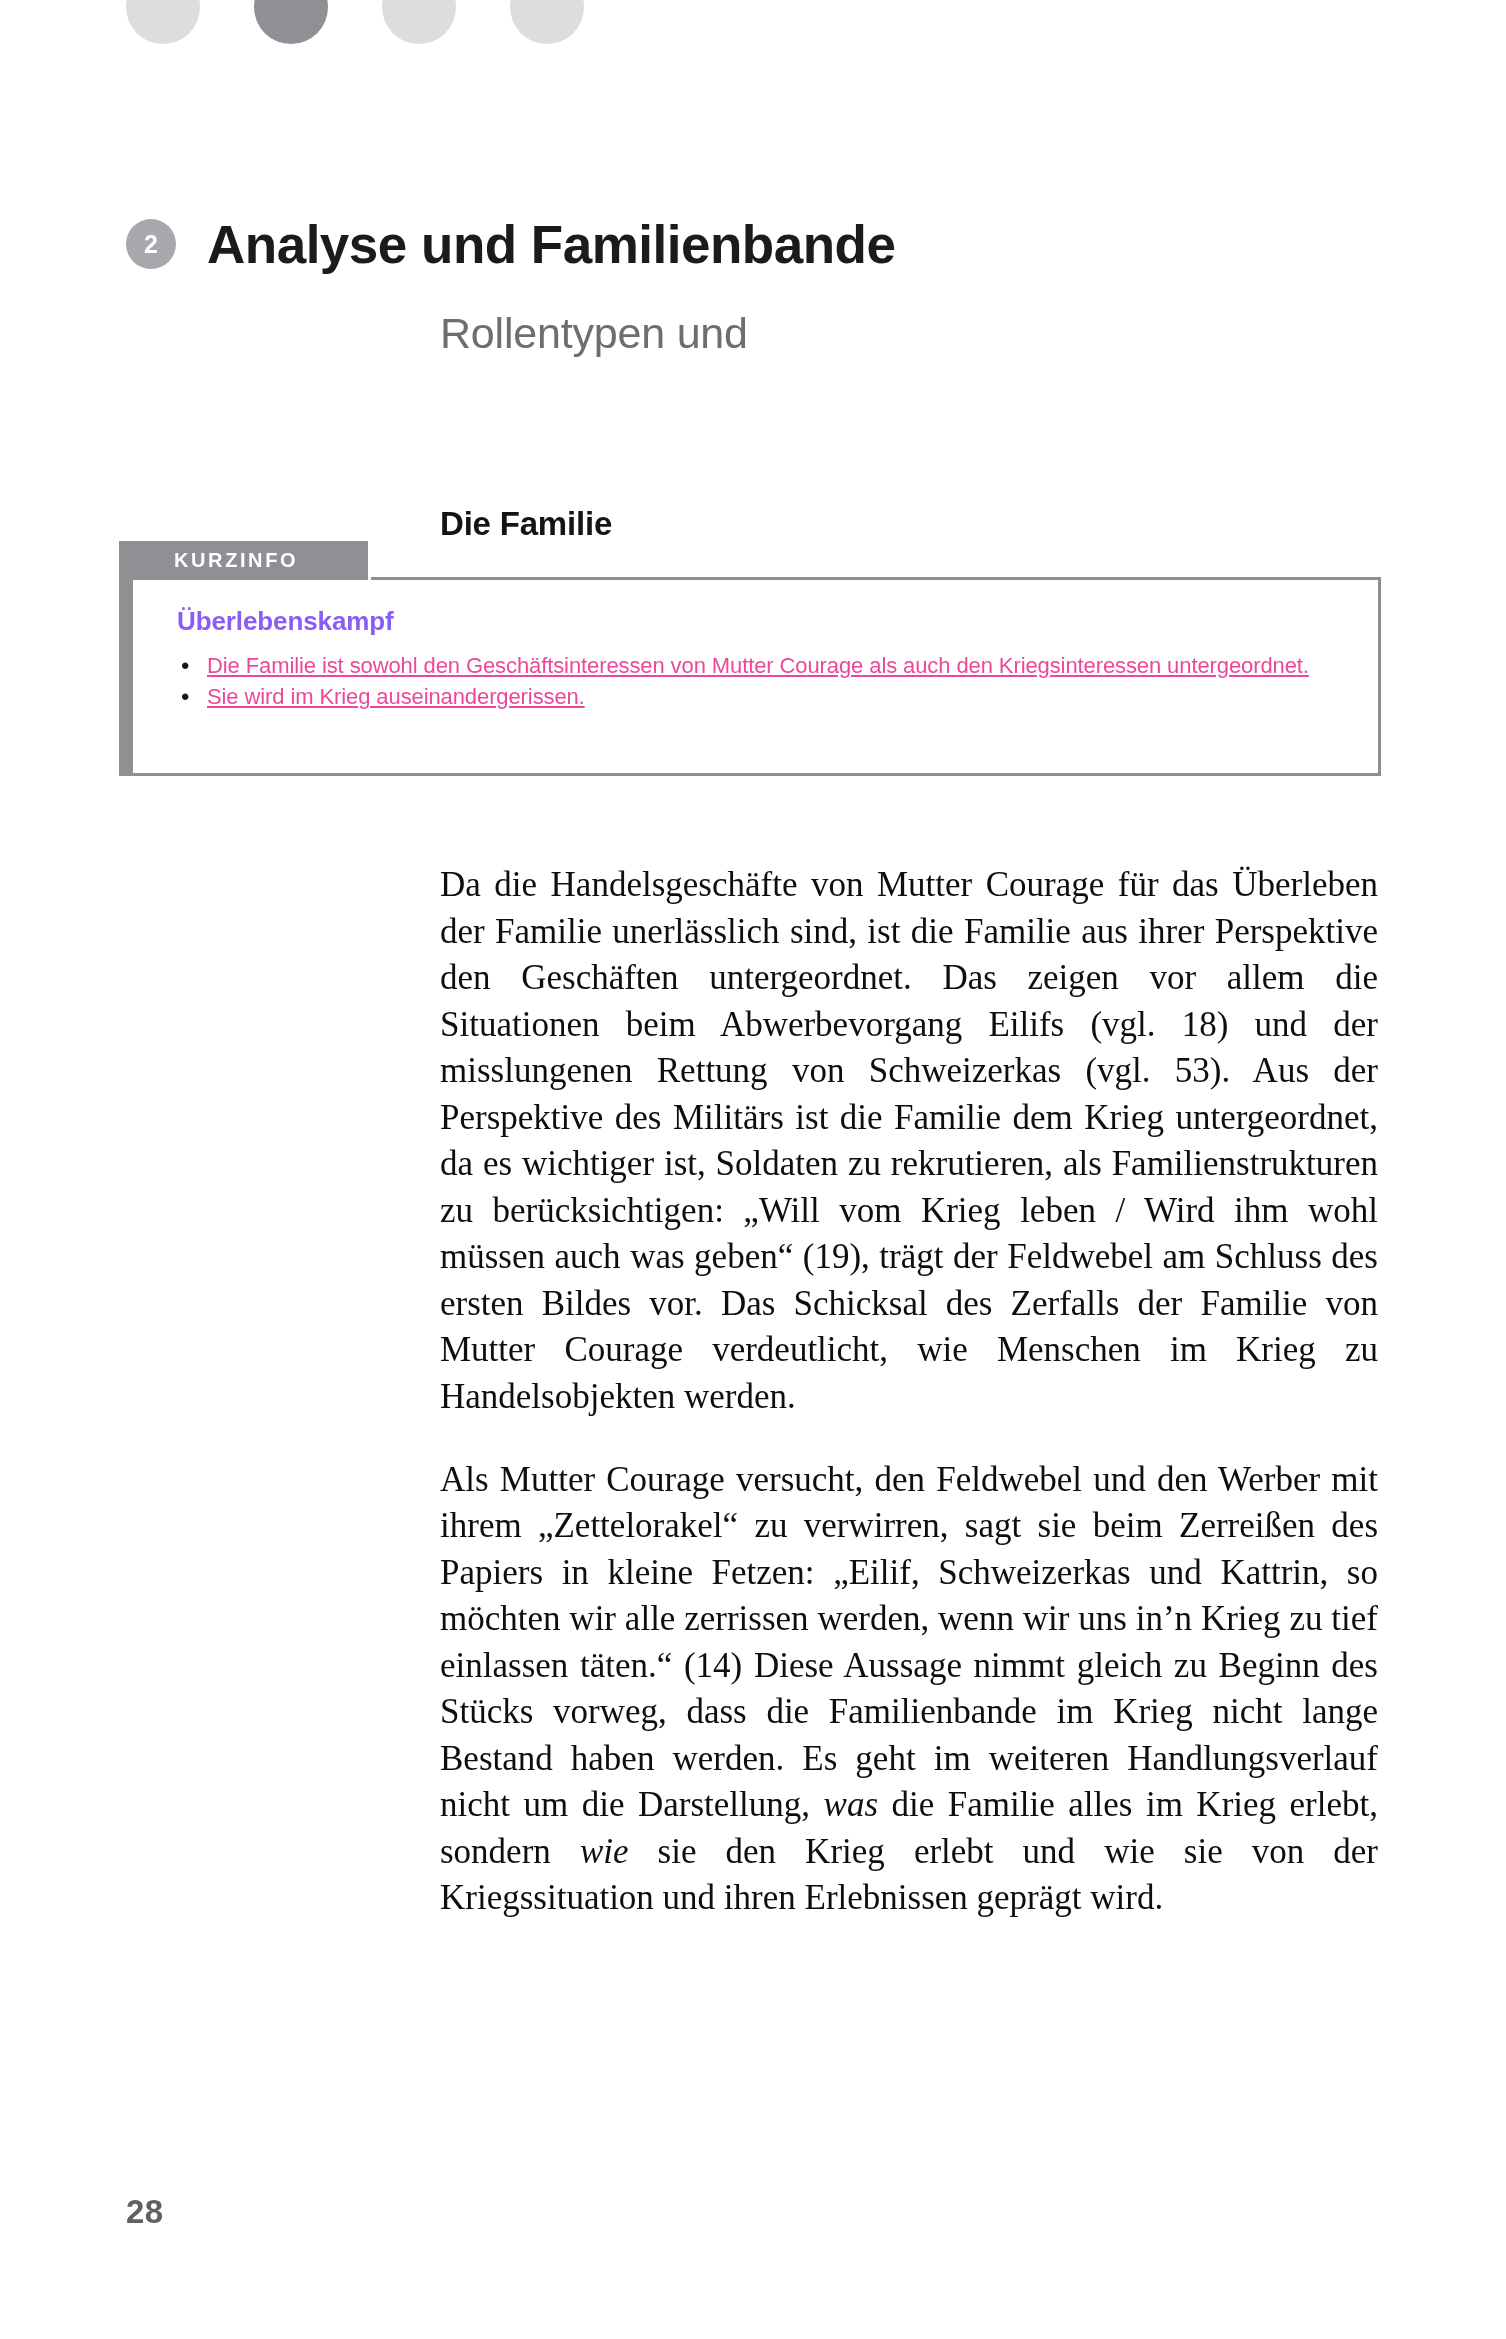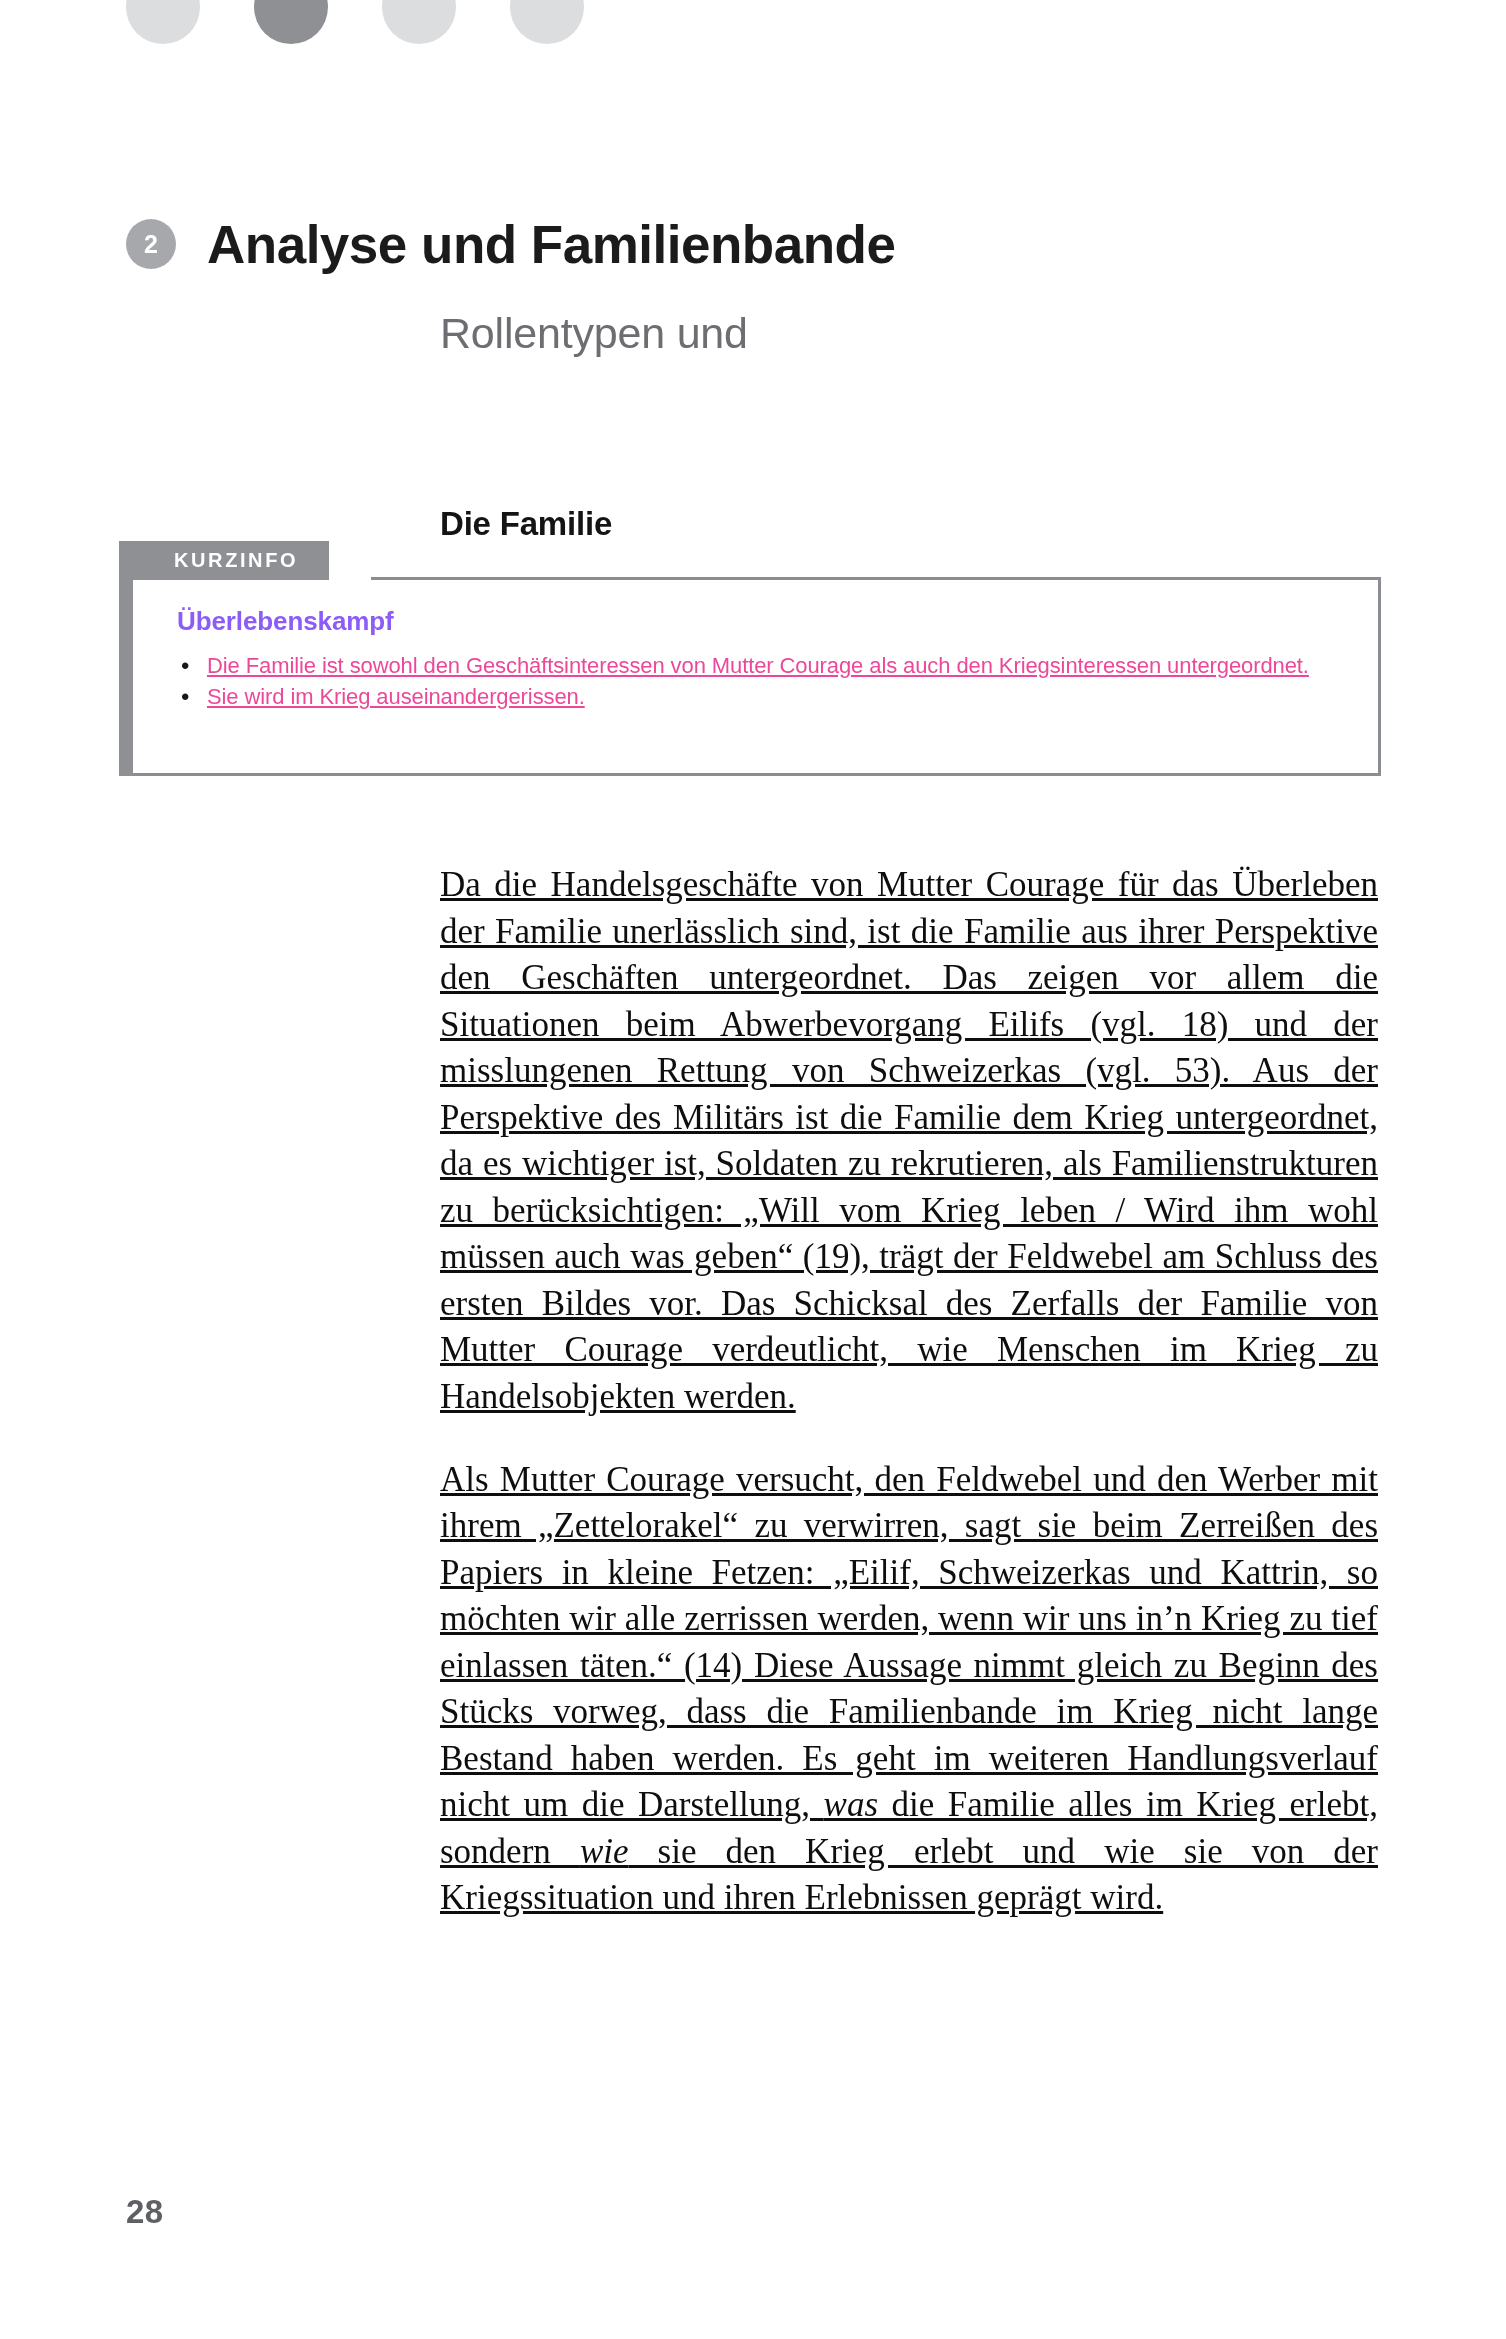--- a/index.html
+++ b/index.html
@@ -87,21 +87,21 @@
   }
 
   
   .infobox-wrap {
     position: absolute;
     top: 541px;
     left: 119px;
     width: 1262px;
   }
   .infobox-tab {
-    width: 210px;
+    width: 249px;
     height: 39px;
     background: #8e9094;
     color: #ffffff;
     font-size: 20px;
     font-weight: bold;
     letter-spacing: 2.6px;
     display: flex;
     align-items: center;
     padding-left: 55px;
     box-sizing: border-box;
@@ -173,21 +173,20 @@
   }
   .body-col p {
     margin: 0 0 36px 0;
     font-family: "Liberation Serif", serif;
     font-size: 35px;
     line-height: 1.33;
     color: #0e0e0e;
     text-align: justify;
     text-justify: inter-word;
     hyphens: manual;
-    text-decoration: underline;
   }
   .body-col p:last-child { margin-bottom: 0; }
   .body-col em { font-style: italic; }
 
   
   .page-number {
     position: absolute;
     left: 126px;
     top: 2193px;
     font-size: 33px;

